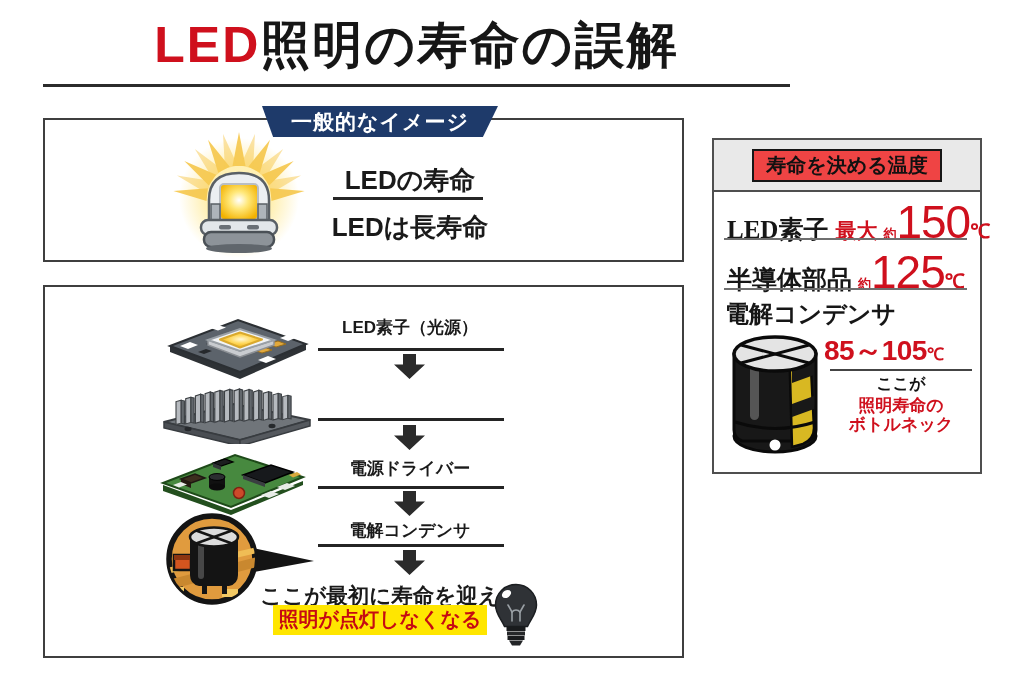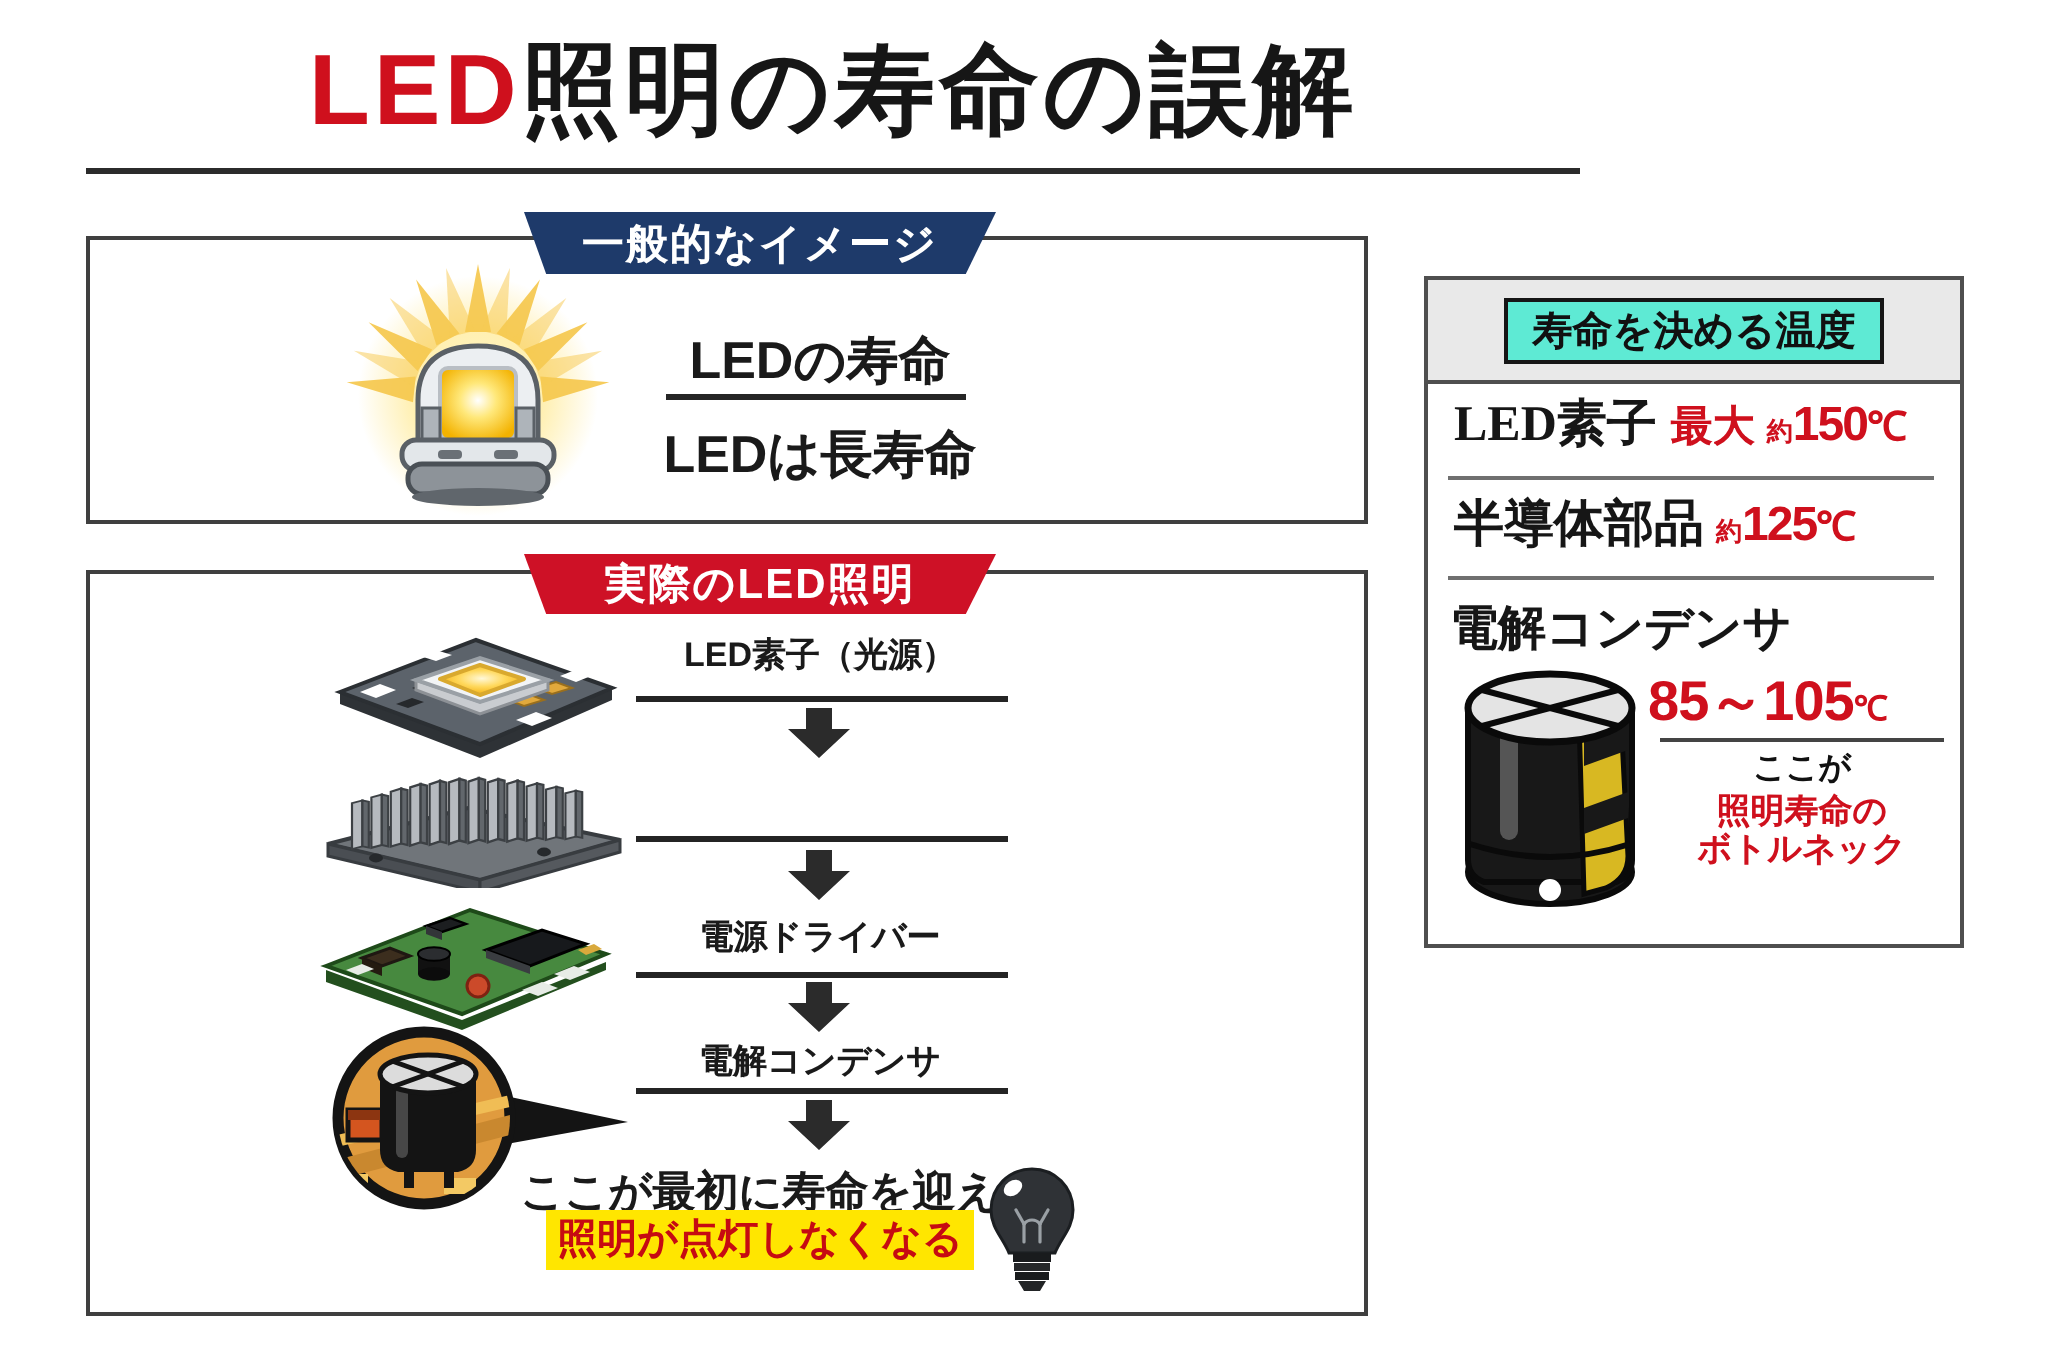--- a/index.html
+++ b/index.html
@@ -45,28 +45,28 @@
               clip-path:polygon(29% 0,71% 0,71% 42%,100% 42%,50% 100%,0 42%,29% 42%);}
   .result-line1{left:250px;top:581px;width:260px;text-align:center;font-size:21.5px;font-weight:800;white-space:nowrap;}
   .result-line2-wrap{left:250px;top:605px;width:260px;text-align:center;white-space:nowrap;}
   .result-line2{display:inline-block;background:var(--yellow);color:#c60b12;
                 font-size:20px;font-weight:800;padding:1px 6px 2px 6px;}
 
   
   .panel{left:712px;top:138px;width:266px;height:332px;background:#fff;border:2.5px solid #4f4f4f;}
   .panel-head{position:absolute;left:0;top:0;right:0;height:50px;background:#e9e9e9;
               border-bottom:2.5px solid #4f4f4f;display:flex;align-items:center;justify-content:center;}
-  .panel-title{background:#5eead4;border:2.5px solid #161616;padding:1px 12px;
+  .panel-title{background:#ef4444;border:2.5px solid #161616;padding:1px 12px;
                font-size:20px;font-weight:800;color:#111;white-space:nowrap;}
   .t-row{position:absolute;left:13px;display:flex;align-items:baseline;white-space:nowrap;}
   .t-row1{top:55px;} .t-row2{top:105px;}
   .t-label{font-family:"Liberation Serif",serif;font-size:25px;font-weight:700;color:#161616;}
   .t-max{color:var(--red);font-size:21px;font-weight:800;margin-left:7px;}
   .t-approx{color:var(--red);font-size:13px;font-weight:800;margin-left:6px;}
-  .t-val{color:var(--red);font-size:24px;font-weight:700;letter-spacing:-1px;}
+  .t-val{color:var(--red);font-size:46px;font-weight:400;letter-spacing:-1px;}
   .t-unit{color:var(--red);font-size:20px;font-weight:800;}
   .t-sep{position:absolute;left:10px;width:243px;height:2px;background:#6f6f6f;}
   .t-sep1{top:98px;} .t-sep2{top:148px;}
   .t-cap-label{position:absolute;left:11px;top:158px;font-family:"Liberation Serif",serif;
                font-size:24px;font-weight:700;color:#161616;white-space:nowrap;}
   .cap-illus{position:absolute;left:15px;top:192px;}
   .t-range{position:absolute;left:110px;top:192px;width:152px;text-align:left;
            color:var(--red);font-size:28px;font-weight:800;letter-spacing:-0.5px;white-space:nowrap;}
   .t-range .unit{font-size:17px;}
   .t-range-rule{position:absolute;left:116px;top:229px;width:142px;height:2px;background:#444;}
@@ -128,21 +128,20 @@
     <rect x="80" y="99" width="12" height="4.5" rx="2" fill="#6a7076"></rect>
     <rect x="37" y="106" width="70" height="15" rx="7" fill="#8d9399" stroke="#4a5056" stroke-width="2.5"></rect>
     <ellipse cx="72" cy="122.5" rx="33" ry="4.5" fill="#60666c"></ellipse>
   </svg>
 
   <div class="abs b1-line b1-line1">LEDの寿命</div>
   <div class="abs b1-rule"></div>
   <div class="abs b1-line b1-line2">LEDは長寿命</div>
 
   <div class="abs frame box-actual"></div>
-  <div class="abs banner banner-red">実際のLED照明</div>
 
   <svg class="abs" style="left:162px;top:304px;" width="152" height="76" viewBox="0 0 152 76">
     <defs>
       <radialGradient id="g-led2" cx="50%" cy="45%" r="60%">
         <stop offset="0%" stop-color="#fff8d8"></stop>
         <stop offset="45%" stop-color="#ffd95e"></stop>
         <stop offset="100%" stop-color="#f2a900"></stop>
       </radialGradient>
     </defs>
     <path d="M8,42 L78,68 L144,40 L144,46 L78,75 L8,48 Z" fill="#2e3236"></path>

